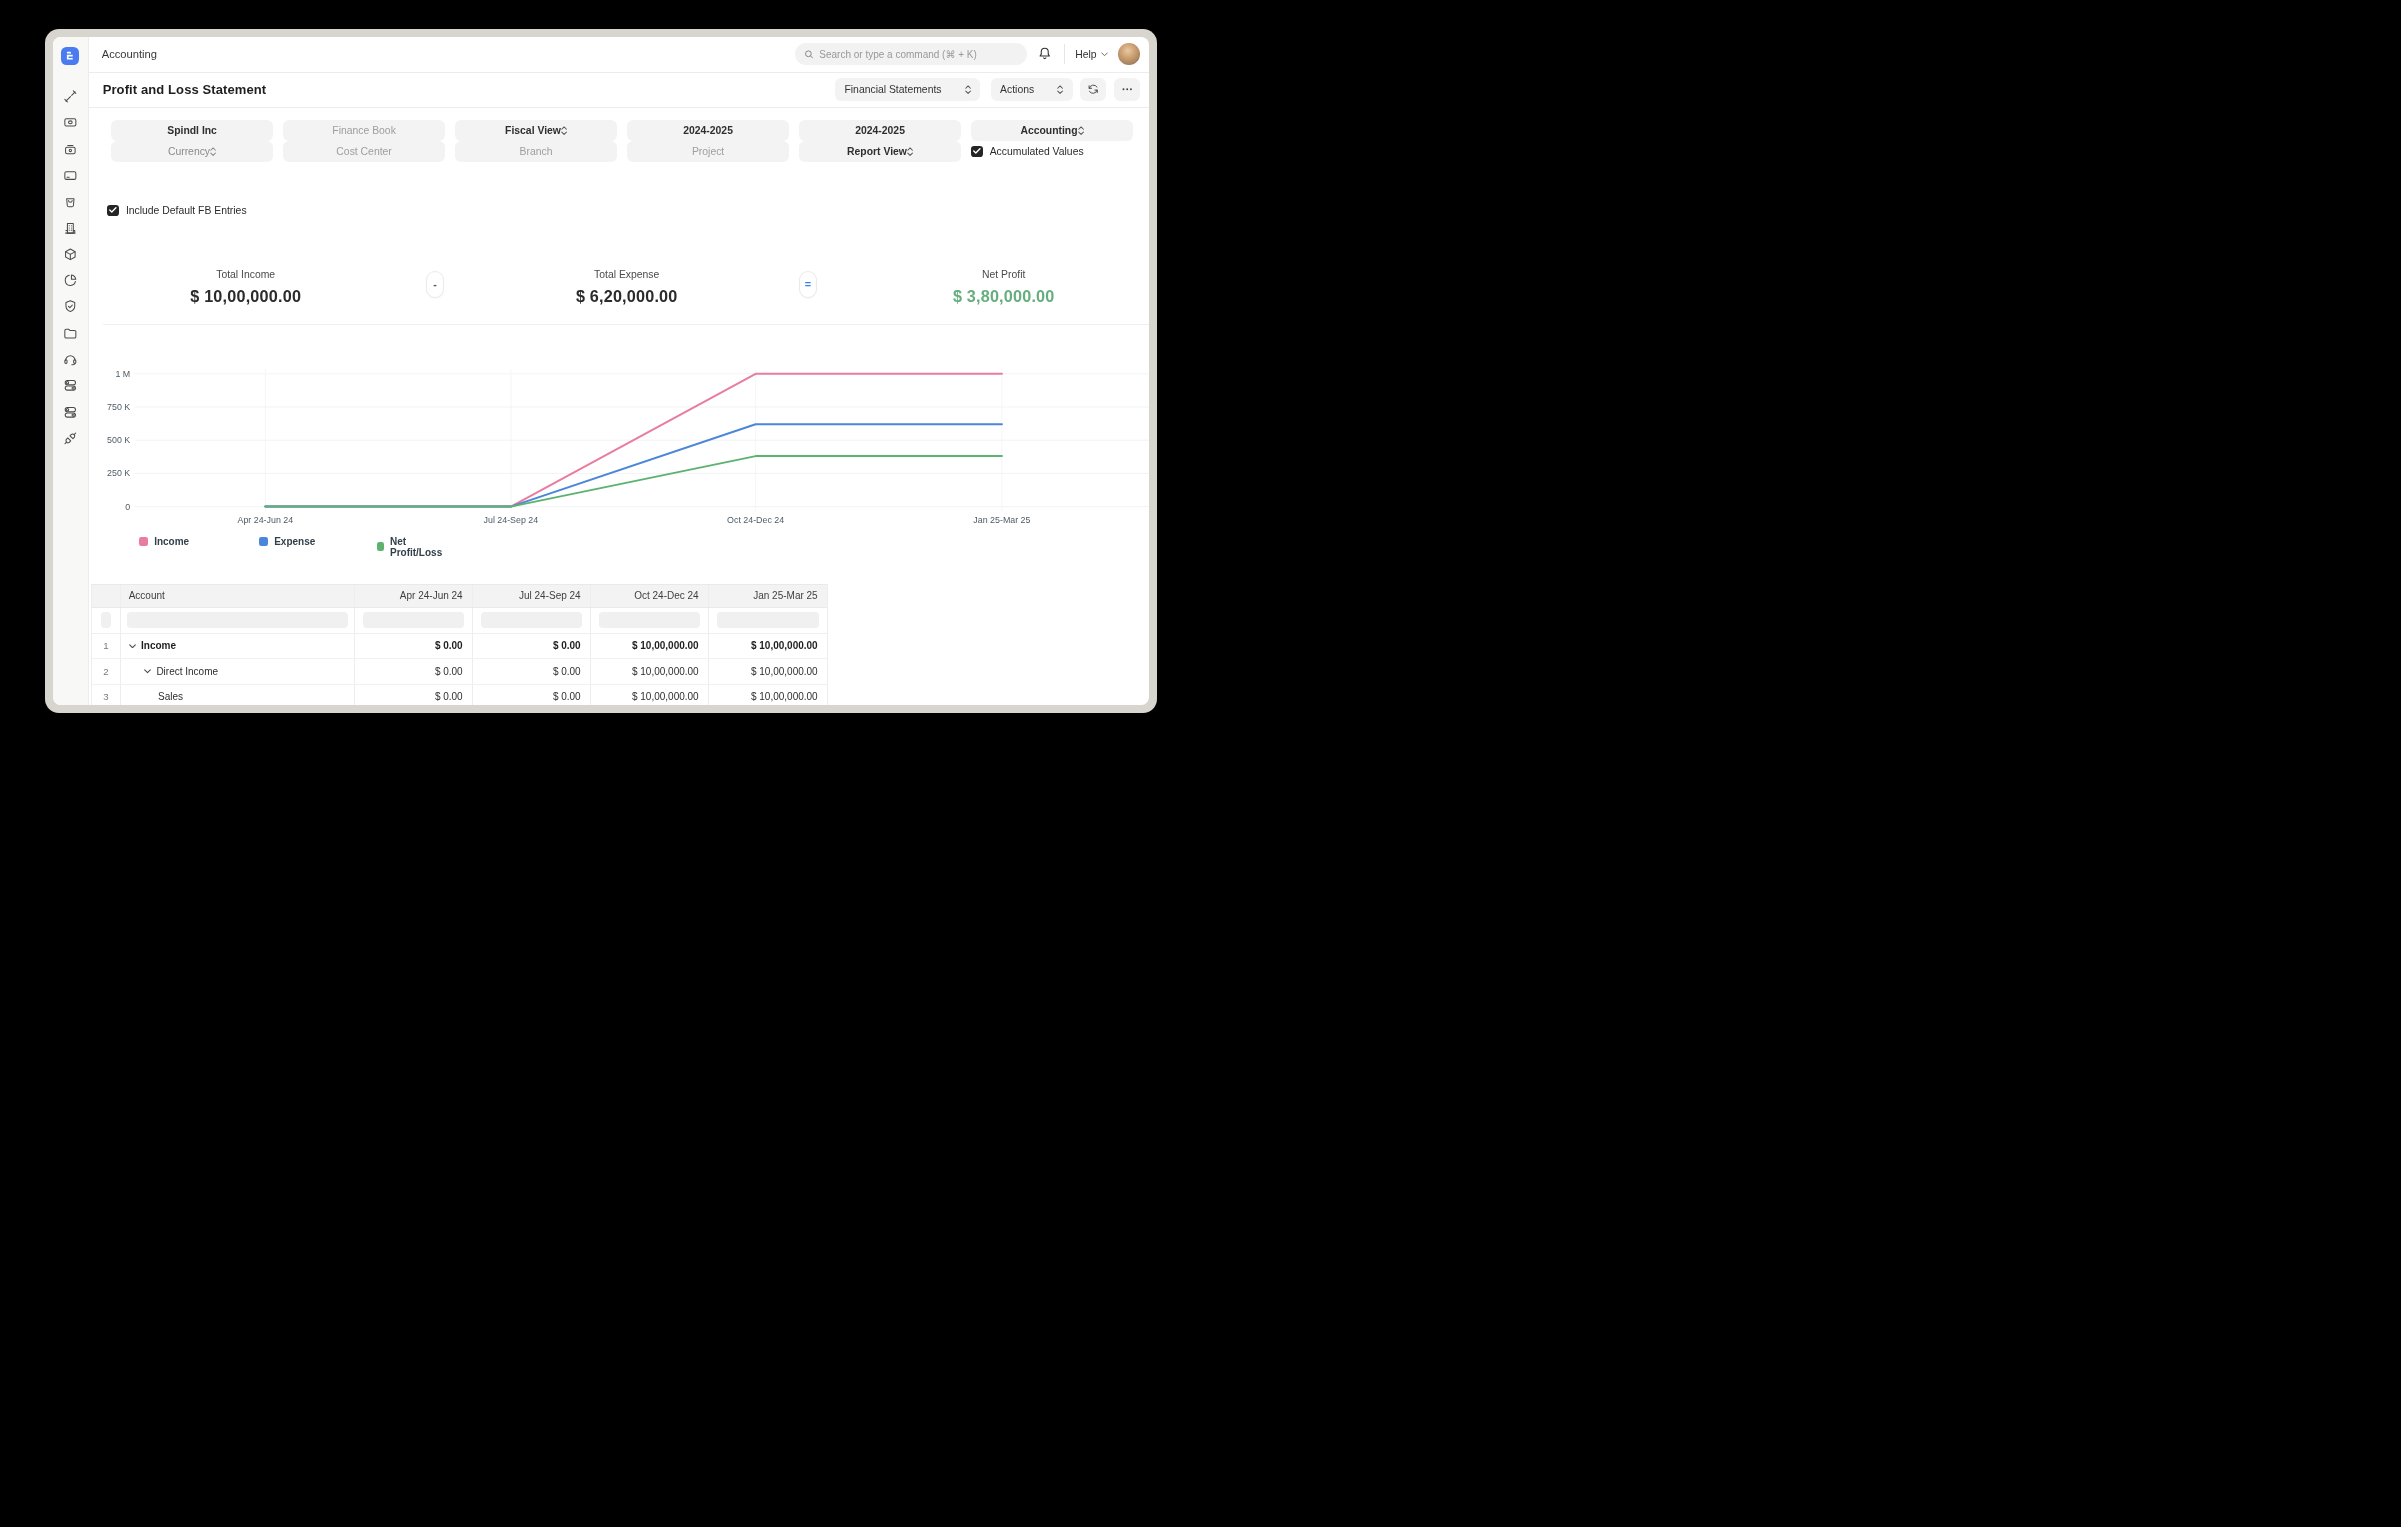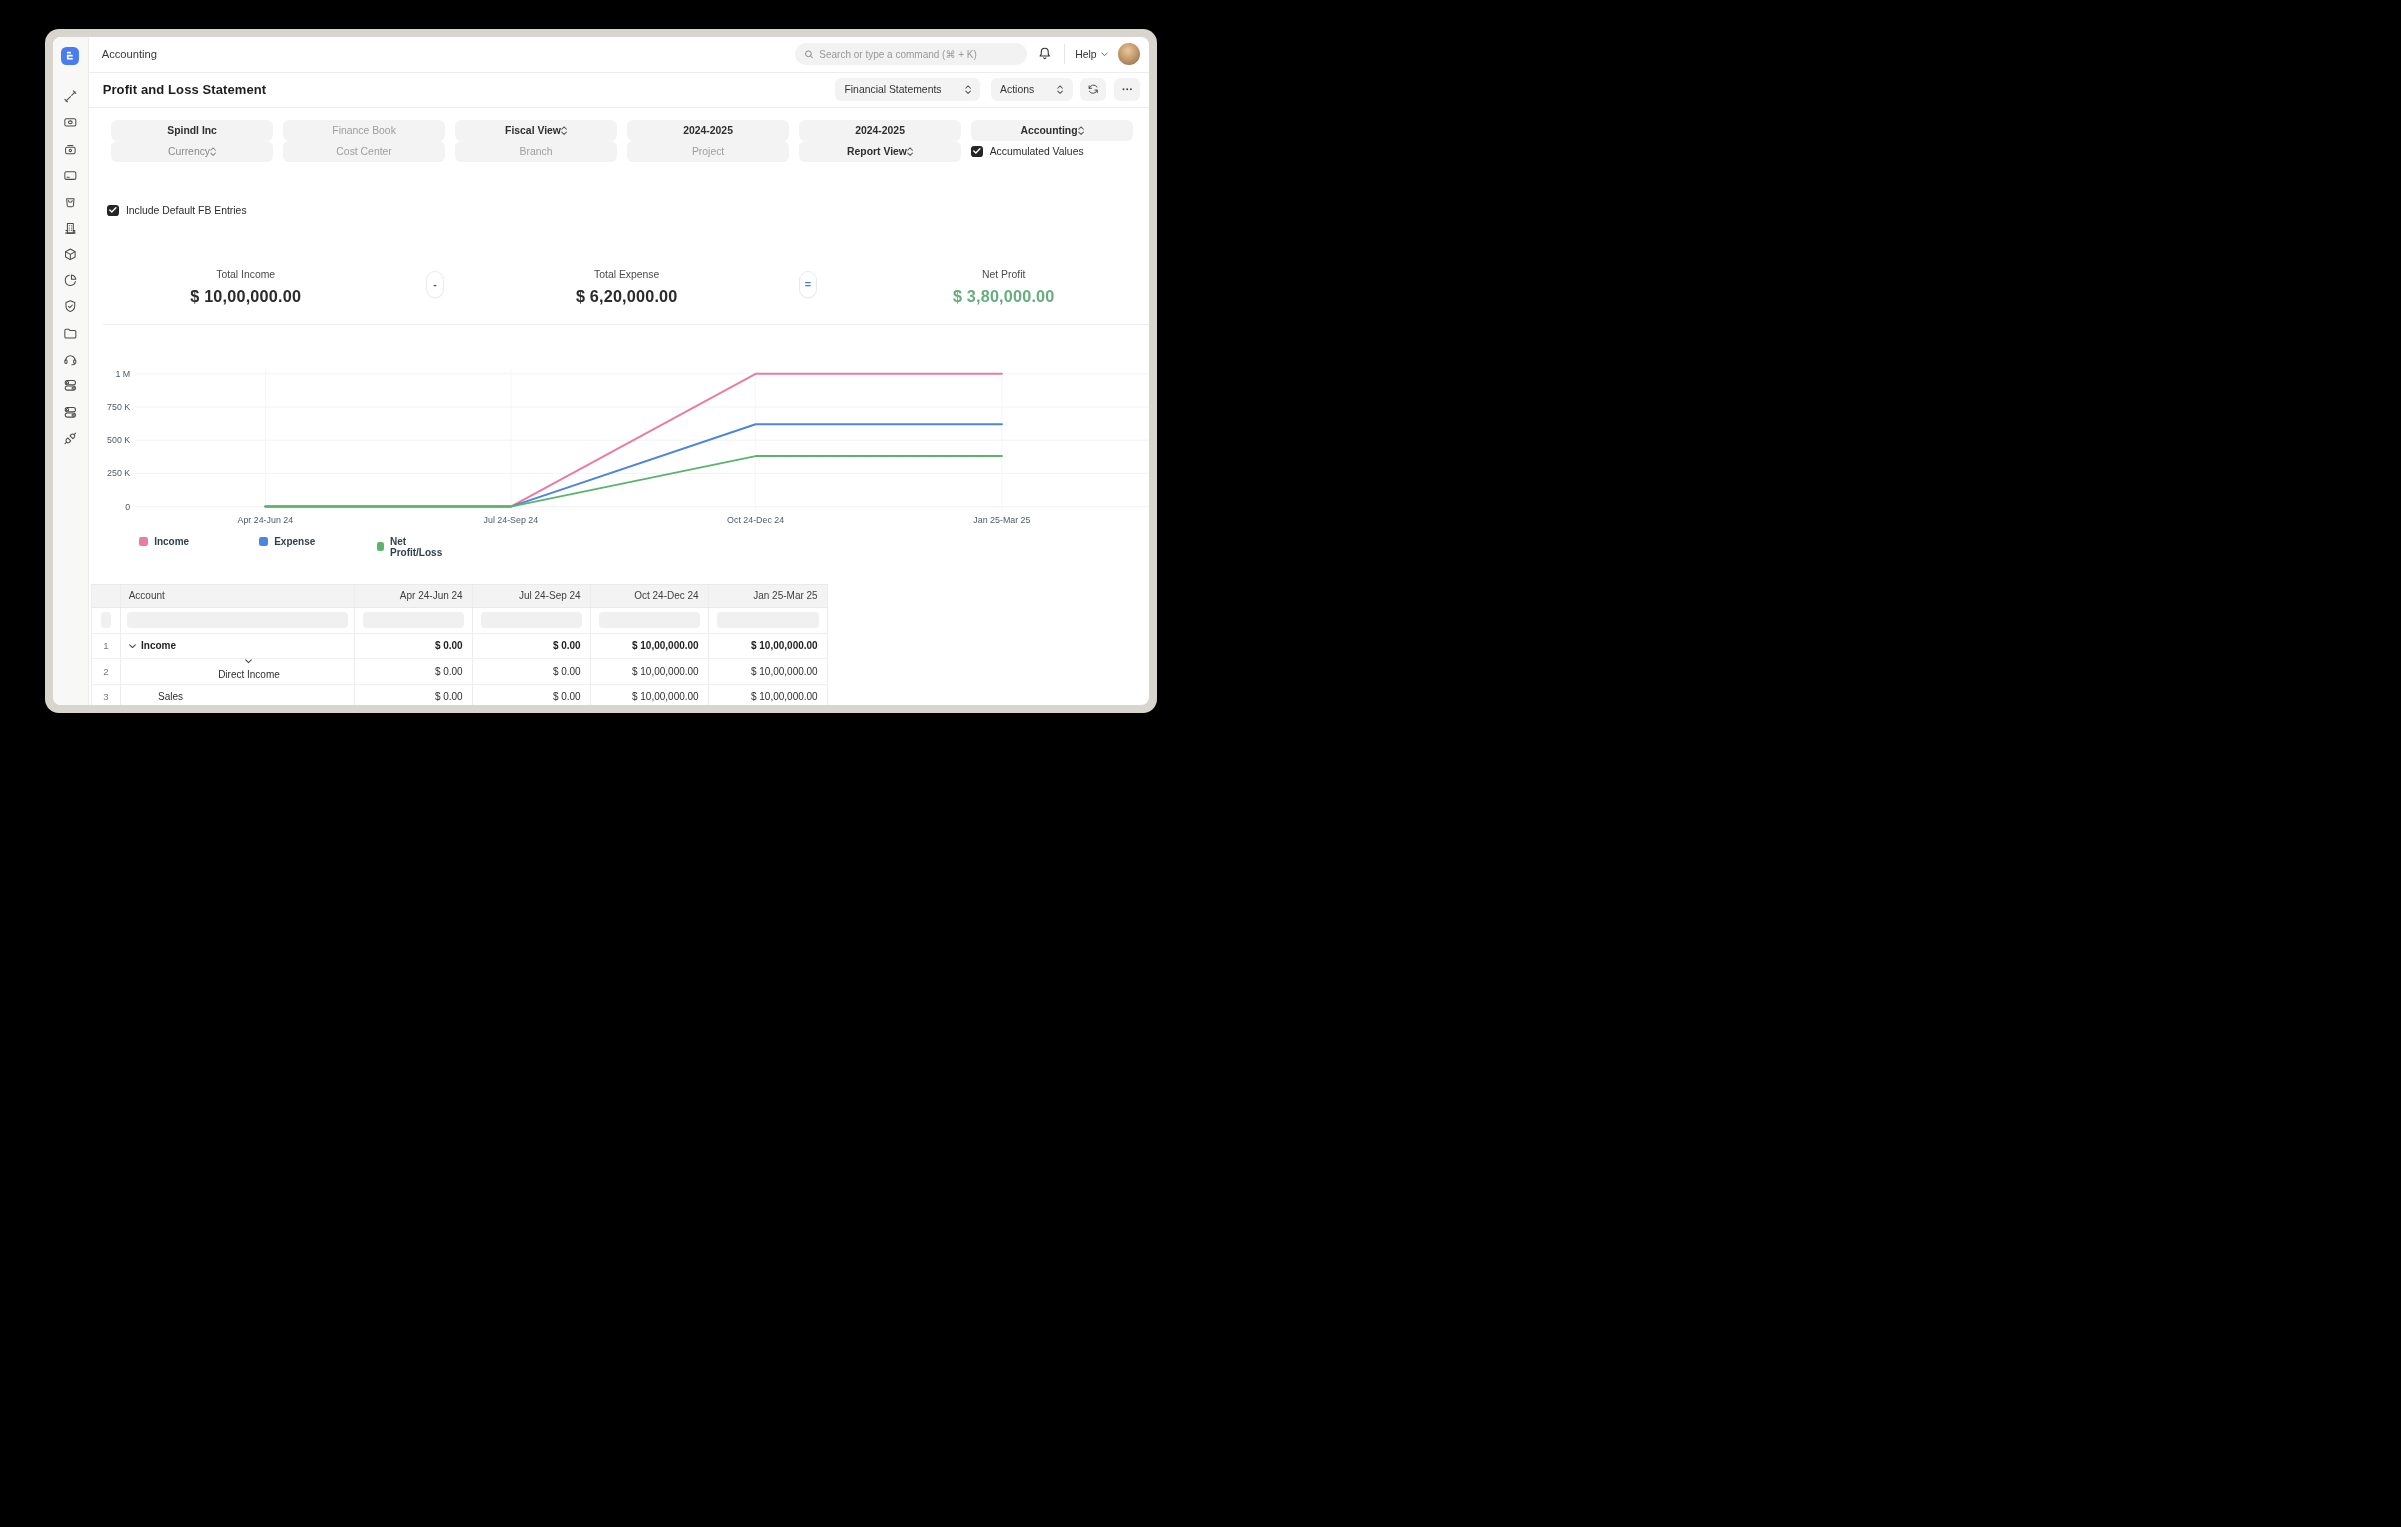--- a/index.html
+++ b/index.html
@@ -90,21 +90,21 @@
   .hright { justify-content:flex-end; padding-right:9.3px; }
   .filterrow { height:26px; border-bottom:0.8px solid #efefef; background:#fff; }
   .fbox { background:#f0f0f0; border-radius:3.9px; height:15.5px; }
   .fbox.small { width:10px; margin:0 auto; }
   .fbox.wide { flex:1; margin:0 6.2px; }
   .fbox.cell { flex:1; margin:0 7.7px; }
   .drow { height:25.5px; border-bottom:0.8px solid #f1f1f1; background:#fff; }
   .num { justify-content:center; color:#7a7a7a; font-size:9.7px; }
   .acct { gap:5.4px; color:#2e2e2e; }
   .acct .chev { flex:none; }
-  .ind0 .acct { padding-left:7.7px; } .ind1 .acct { padding-left:23px;flex-direction:column; } .ind2 .acct { padding-left:37px; }
+  .ind0 .acct { padding-left:7.7px; } .ind1 .acct { padding-left:23px; } .ind2 .acct { padding-left:37px; }
   .valcell { justify-content:flex-end; padding-right:9.3px; color:#2e2e2e; }
   .brow .acct, .brow .valcell { font-weight:700; color:#1f1f1f; }
 </style>
 </head>
 <body>
 
 <div class="window">
   <div class="app">
 
     <div class="sidebar">

